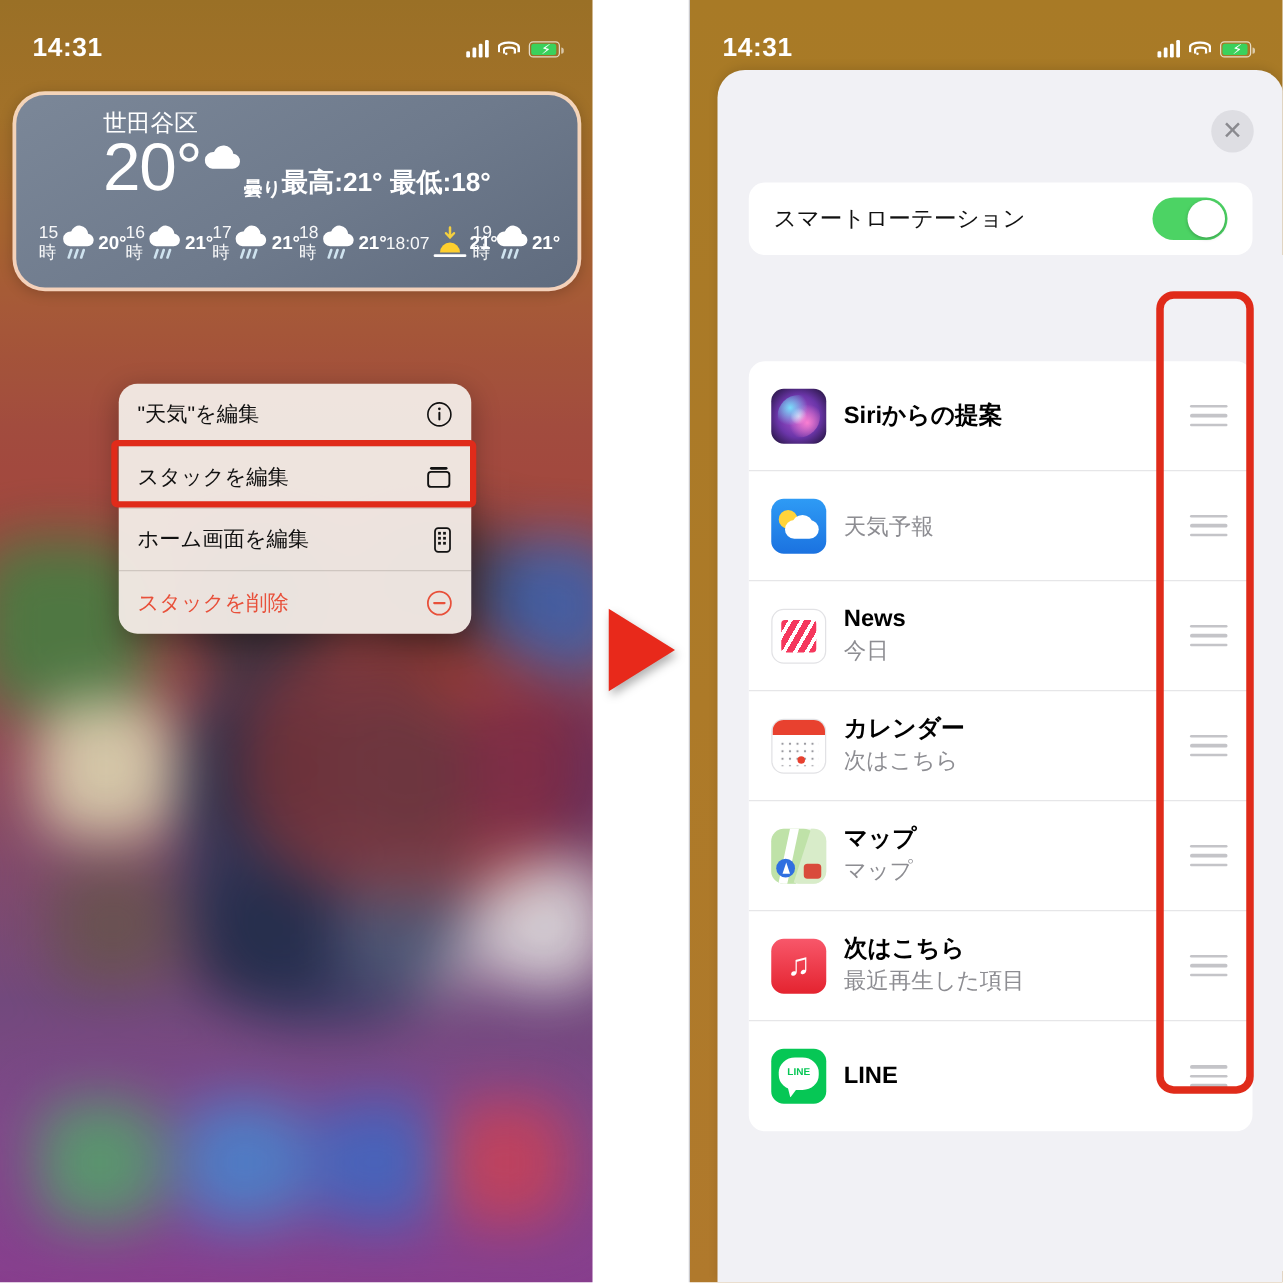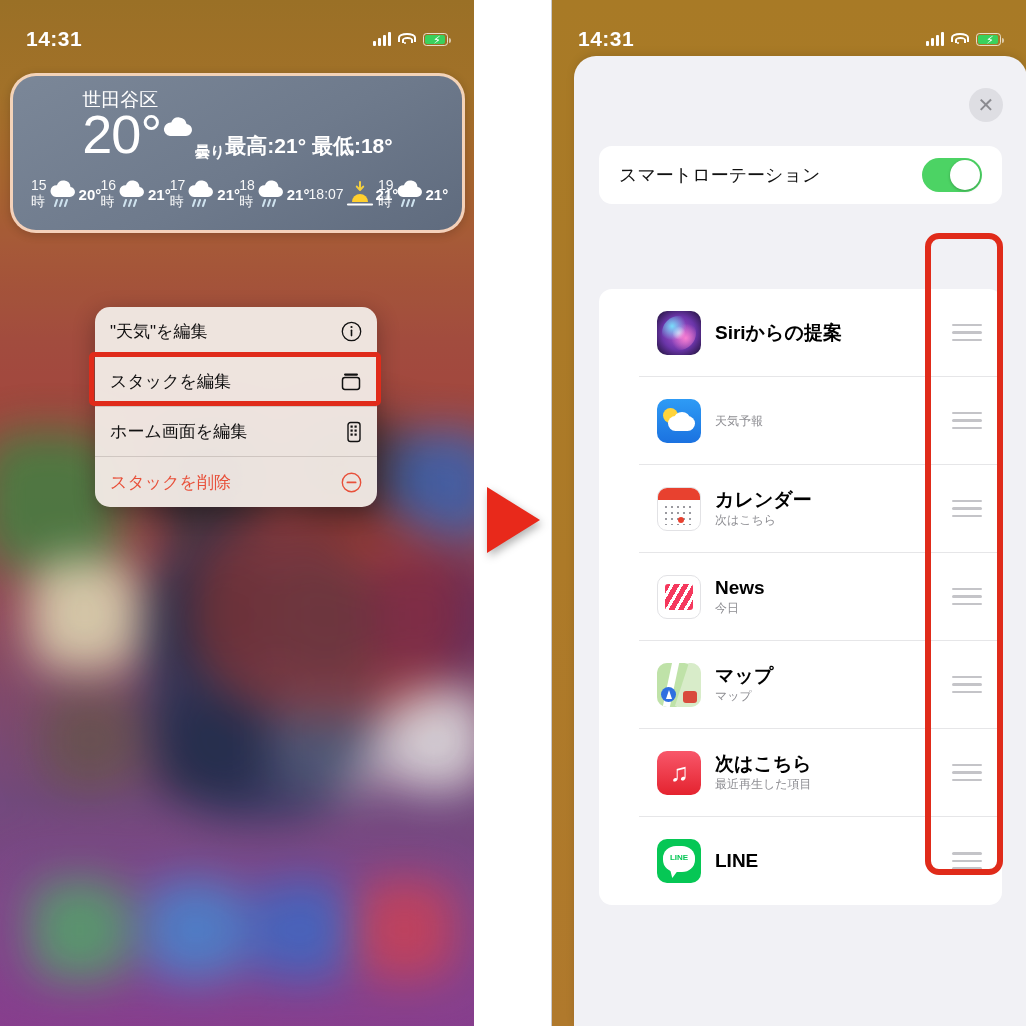--- a/index.html
+++ b/index.html
@@ -114,38 +114,38 @@
     background:#f1f1f5;border-radius:22px 22px 0 0;
     box-shadow:0 -2px 8px rgba(0,0,0,.10);
   }
   .close-btn{
     position:absolute;right:24px;top:32px;width:34px;height:34px;border-radius:50%;
     background:#dedee3;display:flex;align-items:center;justify-content:center;
   }
   .close-x{color:#8a8a8f;font-size:20px;line-height:1;font-weight:500;}
 
   .card{
-    position:absolute;left:25px;right:25px;background:#fff;border-radius:13px;overflow:hidden;padding-left:40px;
+    position:absolute;left:25px;right:25px;background:#fff;border-radius:13px;overflow:hidden;
   }
   .card-toggle{top:90px;height:58px;display:flex;align-items:center;justify-content:space-between;padding:0 20px;box-sizing:border-box;}
   .toggle-label{font-size:18px;color:#111;}
   .switch{width:60px;height:34px;border-radius:17px;background:#4cd364;position:relative;}
   .switch .knob{position:absolute;right:2px;top:2px;width:30px;height:30px;border-radius:50%;background:#fff;
       box-shadow:0 1px 3px rgba(0,0,0,.25);}
 
   .card-list{top:233px;}
   .row{
     display:flex;align-items:center;height:88px;padding:0 20px 0 18px;box-sizing:border-box;
     border-bottom:1px solid #e6e6e8;position:relative;
   }
   .row:last-child{border-bottom:none;}
   .app-ico{width:44px;height:44px;border-radius:10px;flex:none;margin-right:14px;position:relative;overflow:hidden;}
   .row-txt{flex:1;min-width:0;}
   .row-title{font-size:19px;font-weight:bold;color:#000;line-height:1.15;}
-  .row-sub{font-size:12px;color:#8d8d92;line-height:1.25;margin-top:2px;}
+  .row-sub{font-size:18px;color:#8d8d92;line-height:1.25;margin-top:2px;}
   .grip{width:30px;flex:none;display:flex;flex-direction:column;justify-content:center;gap:5px;margin-left:8px;}
   .grip span{display:block;height:2.5px;background:#c4c4c8;border-radius:2px;}
 
   .redbox-list{
     position:absolute;left:925px;top:233px;width:78px;height:642px;
     border:6px solid #e02b1a;border-radius:14px;box-sizing:border-box;z-index:40;
   }
 
   
   .ic-siri{background:radial-gradient(circle at 50% 50%,#b659d6 0%,#6a35a8 55%,#1a1030 100%);}
@@ -449,43 +449,43 @@
             <div class="row-sub">天気予報</div>
           </div>
           <div class="grip">
               <span></span>
               <span></span>
               <span></span>
             </div>
         </div>
 
         <div class="row">
+          <div class="app-ico ic-news">
+              <div class="n"></div>
+            </div>
+          <div class="row-txt">
+            <div class="row-title">News</div>
+            <div class="row-sub">今日</div>
+          </div>
+          <div class="grip">
+              <span></span>
+              <span></span>
+              <span></span>
+            </div>
+        </div>
+
+        <div class="row">
           <div class="app-ico ic-cal">
               <div class="top"></div>
               <div class="dots"></div>
               <div class="today"></div>
             </div>
           <div class="row-txt">
             <div class="row-title">カレンダー</div>
             <div class="row-sub">次はこちら</div>
-          </div>
-          <div class="grip">
-              <span></span>
-              <span></span>
-              <span></span>
-            </div>
-        </div>
-
-        <div class="row">
-          <div class="app-ico ic-news">
-              <div class="n"></div>
-            </div>
-          <div class="row-txt">
-            <div class="row-title">News</div>
-            <div class="row-sub">今日</div>
           </div>
           <div class="grip">
               <span></span>
               <span></span>
               <span></span>
             </div>
         </div>
 
         <div class="row">
           <div class="app-ico ic-maps">

